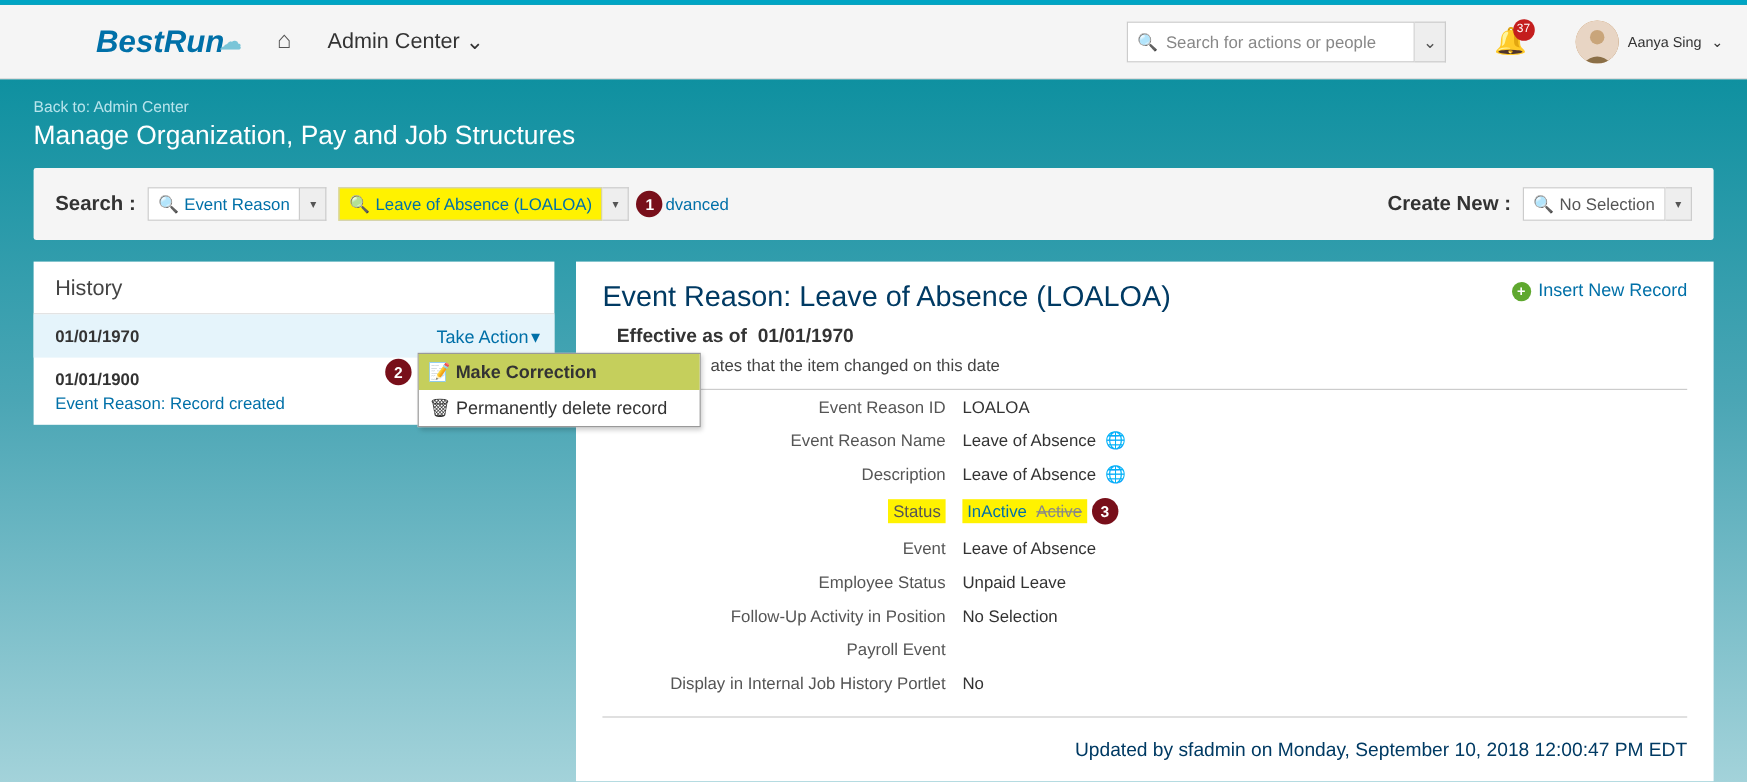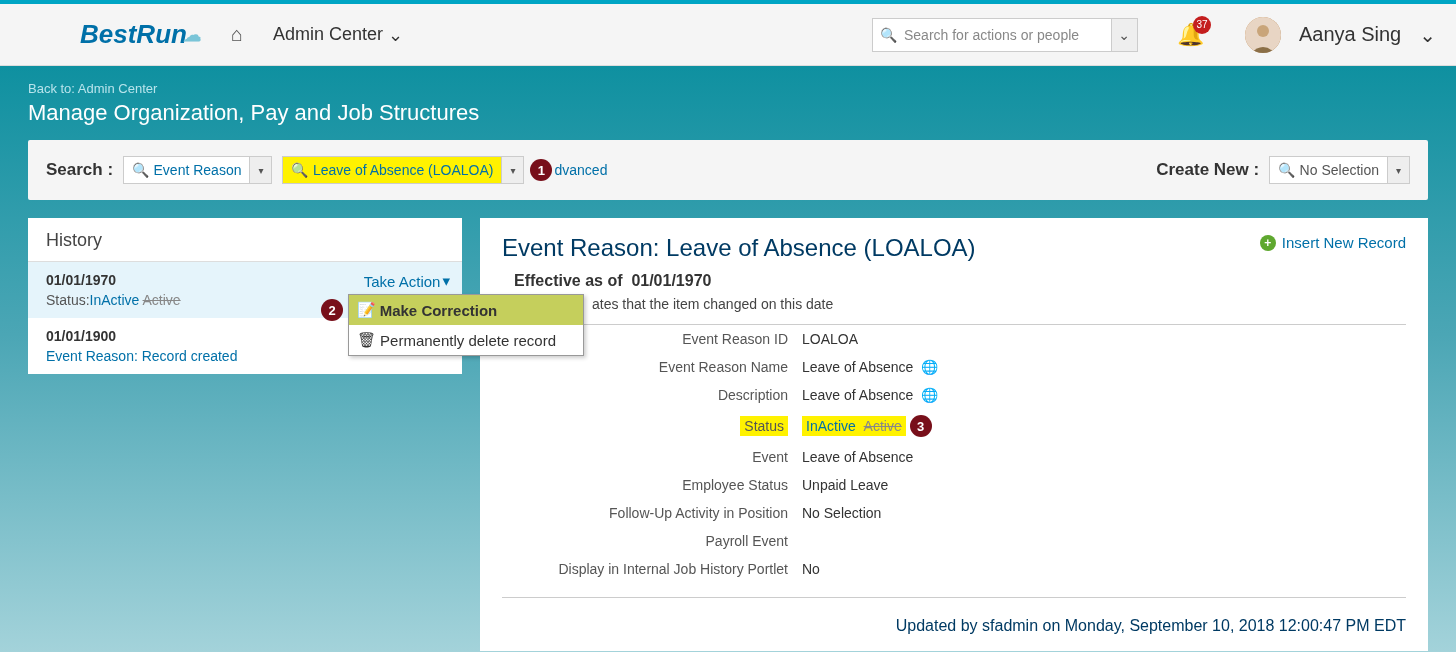--- a/index.html
+++ b/index.html
@@ -9,21 +9,21 @@
 .logo .cloud { font-size: 18px; color: #7ac5d8; margin-left: -4px; }
 .home-icon { font-size: 20px; color: #555; }
 .admin-center { color: #333; font-size: 18px; display: flex; align-items: center; gap: 5px; }
 .spacer { flex: 1; }
 .search-box { display: flex; align-items: center; background: #fff; border: 1px solid #ccc; height: 34px; width: 240px; padding: 0 8px; color: #888; }
 .search-box .mag { margin-right: 6px; color: #888; }
 .search-dd { width: 26px; height: 34px; background: #eee; border: 1px solid #ccc; border-left: none; display: flex; align-items: center; justify-content: center; color: #555; }
 .bell-wrap { position: relative; margin: 0 10px; }
 .bell { font-size: 22px; color: #555; }
 .badge { position: absolute; top: -6px; right: -6px; background: #c41e1e; color: #fff; border-radius: 50%; font-size: 10px; width: 18px; height: 18px; display: flex; align-items: center; justify-content: center; }
-.user-area { display: flex; align-items: center; gap: 18px; color: #333; font-size: 20px; }
+.user-area { display: flex; align-items: center; gap: 8px; color: #333; font-size: 12px; }
 .avatar { width: 36px; height: 36px; border-radius: 50%; background: linear-gradient(135deg, #d4a574 0%, #b8926a 100%); display: flex; align-items: center; justify-content: center; overflow: hidden; }
 .breadcrumb-area { padding: 14px 28px 14px 28px; color: #fff; border-radius: 10px; }
 .breadcrumb-area a { color: #b8e4ec; text-decoration: none; font-size: 13px; }
 .page-title { font-size: 22px; font-weight: normal; margin-top: 4px; }
 .search-bar { background: #f5f5f5; margin: 0 28px; padding: 16px 18px; display: flex; align-items: center; gap: 10px; border-radius: 2px; }
 .search-bar .lbl { font-size: 17px; font-weight: bold; color: #333; }
 .pill { background: #fff; border: 1px solid #ccc; padding: 4px 8px; display: flex; align-items: center; gap: 4px; color: #0070a8; font-size: 14px; height: 28px; }
 .pill.yellow { background: #fff200; }
 .pill-dd { width: 22px; height: 28px; background: #eee; border: 1px solid #ccc; border-left: none; display: flex; align-items: center; justify-content: center; color: #555; font-size: 10px; }
 .callout { width: 22px; height: 22px; background: #780f1a; color: #fff; border-radius: 50%; display: flex; align-items: center; justify-content: center; font-size: 13px; font-weight: bold; margin-left: -4px; z-index: 2; }
@@ -133,24 +133,20 @@
     <div class="pill-dd">▾</div>
   </div>
 </div>
 
 <div class="content">
 
   <div class="history-panel">
     <h3>History</h3>
     <div class="hist-item active action-wrap">
       <div class="hist-date">01/01/1970</div>
-      <div class="hist-sub">
-        <span>Status:</span><span class="inact">InActive</span>
-        <span class="strike">Active</span>
-      </div>
       <div class="take-action">
         <span>Take Action</span>
         <span>▾</span>
       </div>
       <div class="action-menu">
         <div class="item hl" style="position:relative;">
           <span class="callout-inline">2</span>
           <span>📝</span>
           <span>Make Correction</span>
         </div>

